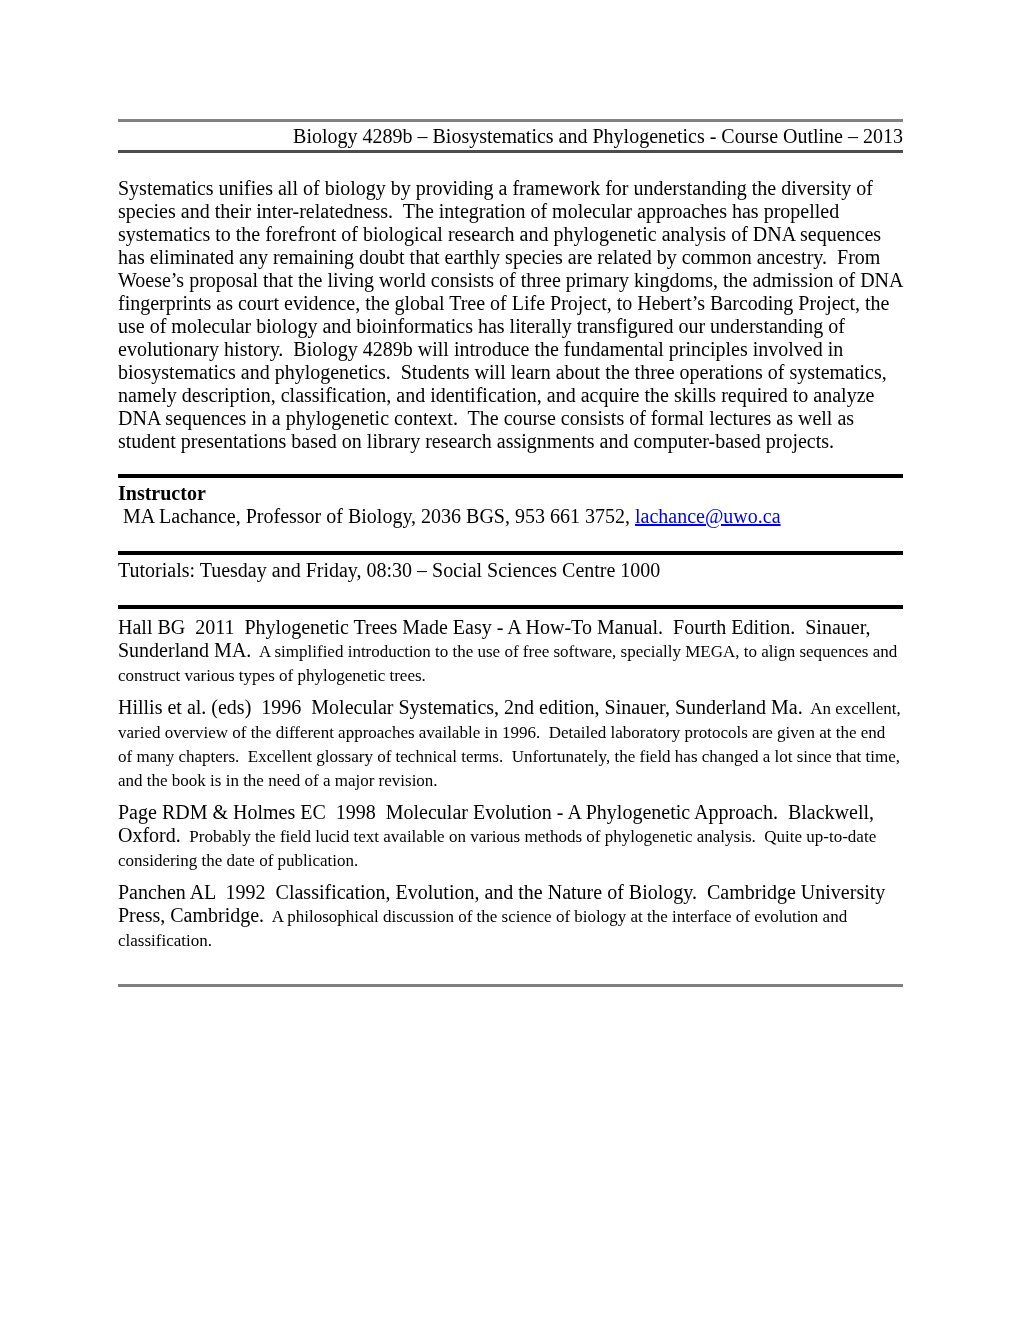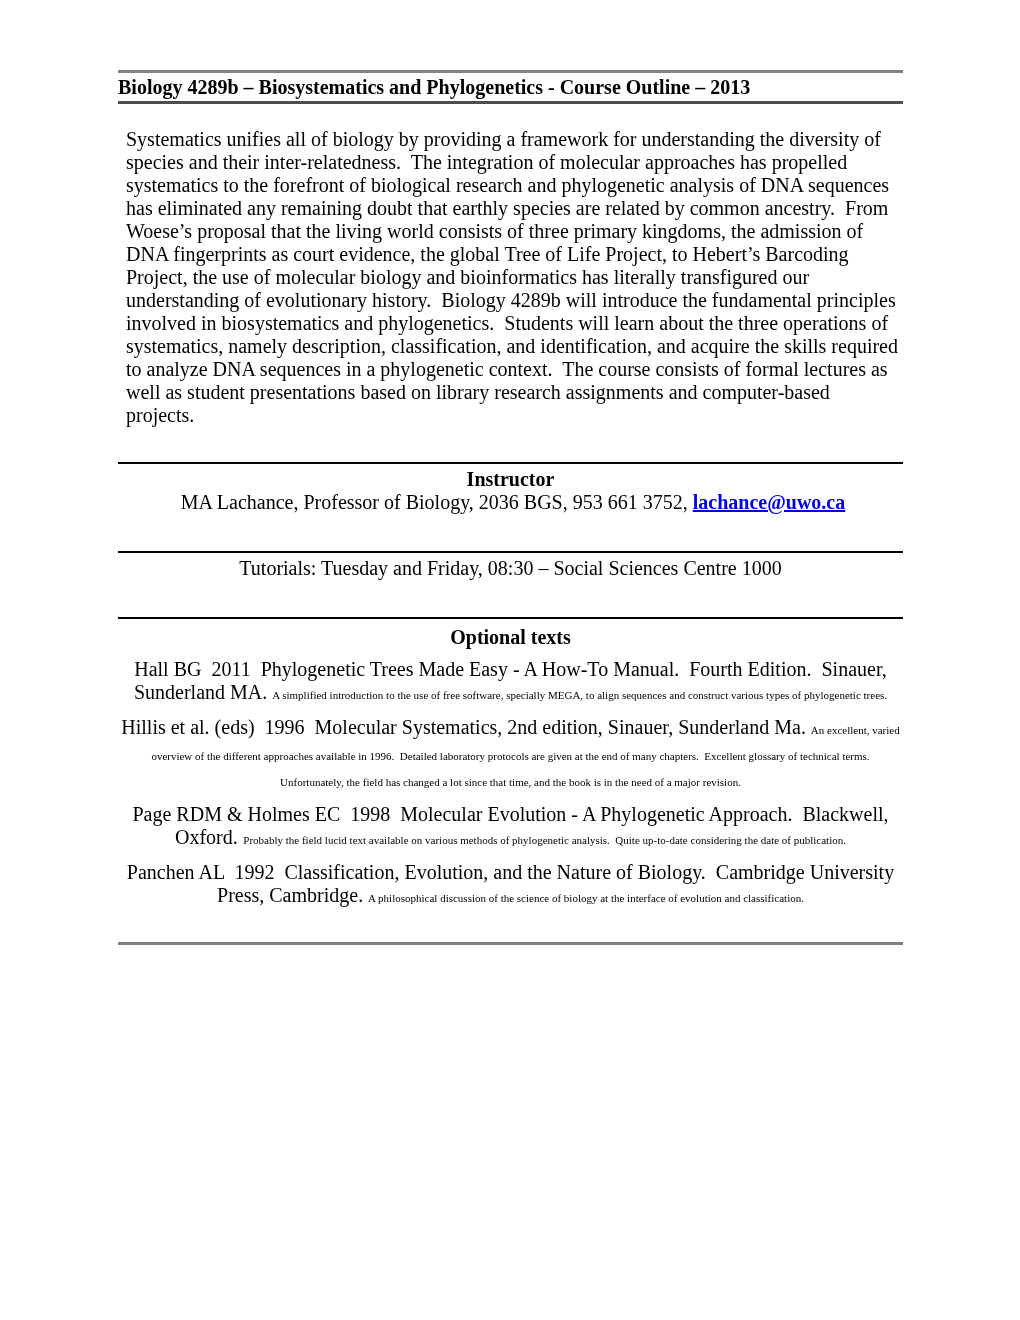--- a/index.html
+++ b/index.html
@@ -15,46 +15,45 @@
   }
   .page {
     box-sizing: border-box;
     width: 1020px;
     height: 1320px;
     padding: 0 117px 0 118px;
   }
   .pre { white-space: pre-wrap; }
 
   .title-block {
-    margin-top: 70px;
+    margin-top: 119px;
     border-top: 3px solid #828282;
     border-bottom: 3px solid #4d4d4d;
     padding: 3px 0 2px 0;
-    text-align: left;
-    font-weight: bold;
+    text-align: right;
+    font-weight: normal;
   }
 
-  .intro-paragraph { margin: 24px 0 0 8px; }
+  .intro-paragraph { margin: 24px 0 0 0; }
   .prereq-paragraph { margin: 30px 0 0 0; }
 
   .section {
-    margin-top: 35px;
-    border-top: 2px solid #000000;
+    margin-top: 21px;
+    border-top: 4px solid #000000;
     padding-top: 4px;
-    text-align: center;
   }
   .section-heading { font-weight: bold; margin: 0; }
   .section p { margin: 0; }
   .section { padding-bottom: 2px; }
 
-  .email-link { color: #0000ee; text-decoration: underline; cursor: pointer; font-weight: bold; }
+  .email-link { color: #0000ee; text-decoration: underline; cursor: pointer; }
 
   .books p { margin: 9px 0 0 0; }
   .books p:first-of-type { margin-top: 3px; }
-  .note { font-size: 11px; }
+  .note { font-size: 17px; }
 
   .bottom-rule {
     margin-top: 30px;
     border-top: 3px solid #808080;
     height: 0;
   }
 </style>
 </head>
 <body>
 
@@ -68,21 +67,20 @@
   <div class="section">
     <p class="section-heading">Instructor</p>
     <p class="pre"><span> MA Lachance, Professor of Biology, 2036 BGS, 953 661 3752, </span><a class="email-link">lachance@uwo.ca</a></p>
   </div>
 
   <div class="section">
     <p class="pre">Tutorials: Tuesday and Friday, 08:30 – Social Sciences Centre 1000</p>
   </div>
 
   <div class="section books">
-    <p class="section-heading">Optional texts</p>
 
 
     <p class="pre"><span>Hall BG  2011  Phylogenetic Trees Made Easy - A How-To Manual.  Fourth Edition.  Sinauer, Sunderland MA.</span><span class="note">  A simplified introduction to the use of free software, specially MEGA, to align sequences and construct various types of phylogenetic trees.</span></p>
 
     <p class="pre"><span>Hillis et al. (eds)  1996  Molecular Systematics, 2nd edition, Sinauer, Sunderland Ma.</span><span class="note">  An excellent, varied overview of the different approaches available in 1996.  Detailed laboratory protocols are given at the end of many chapters.  Excellent glossary of technical terms.  Unfortunately, the field has changed a lot since that time, and the book is in the need of a major revision.</span></p>
 
 
     <p class="pre"><span>Page RDM &amp; Holmes EC  1998  Molecular Evolution - A Phylogenetic Approach.  Blackwell, Oxford.</span><span class="note">  Probably the field lucid text available on various methods of phylogenetic analysis.  Quite up-to-date considering the date of publication.</span></p>
 
     <p class="pre"><span>Panchen AL  1992  Classification, Evolution, and the Nature of Biology.  Cambridge University Press, Cambridge.</span><span class="note">  A philosophical discussion of the science of biology at the interface of evolution and classification.</span></p>

